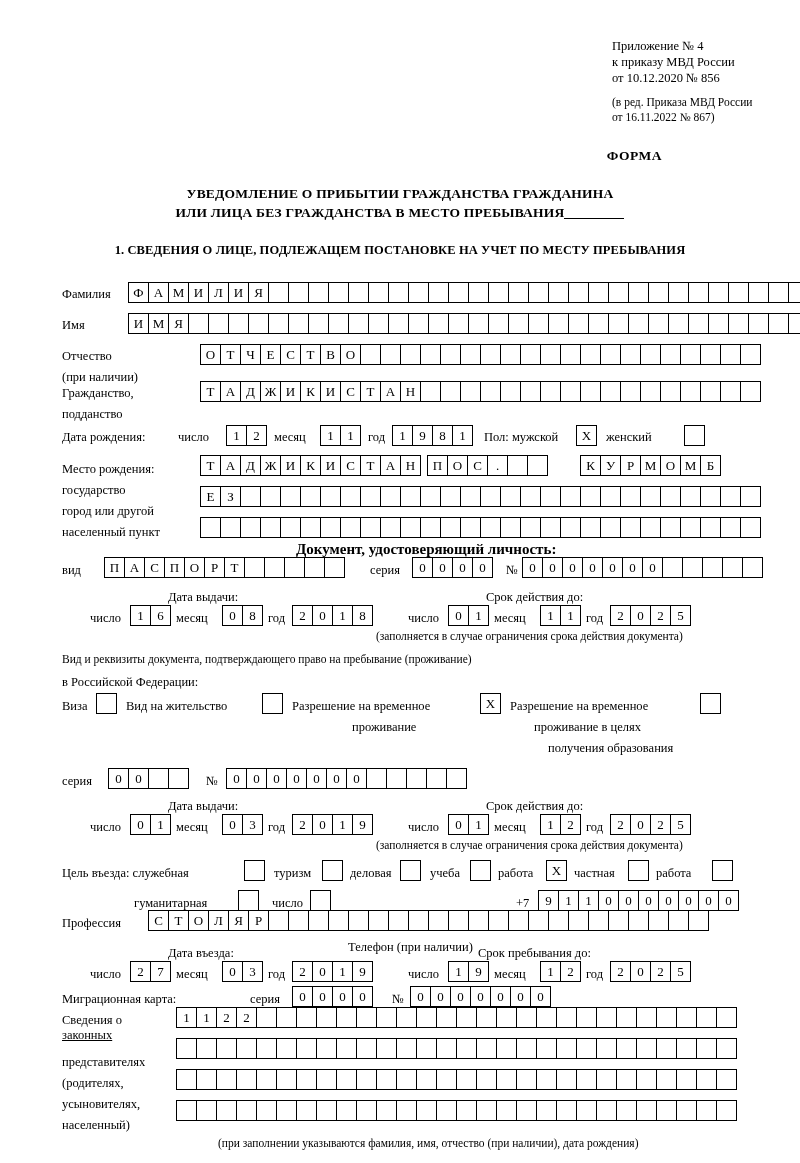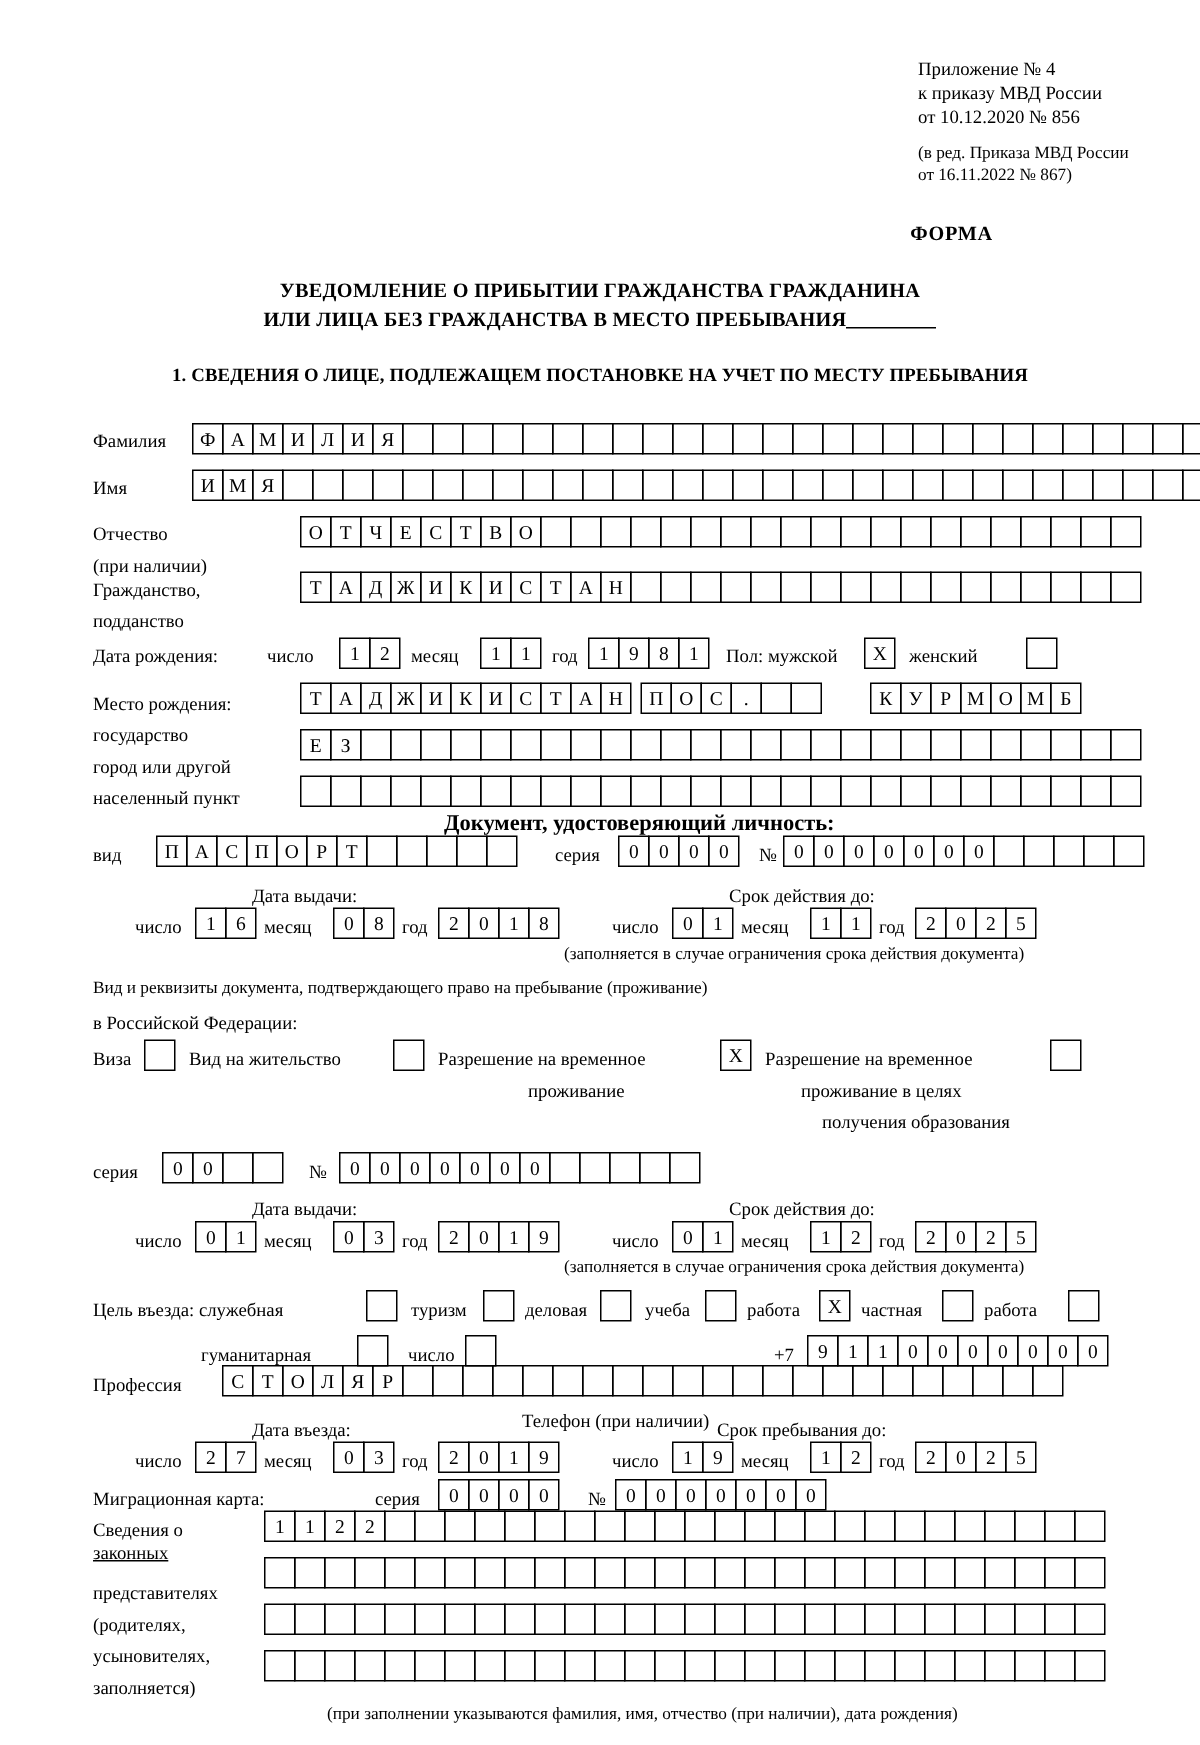--- a/index.html
+++ b/index.html
@@ -617,21 +617,21 @@
       <div class="cell">0</div>
       <div class="cell">0</div>
       <div class="cell">0</div>
     </div>
 
   <div class="t" style="left:62px;top:1013px;">Сведения о</div>
   <div class="t" style="left:62px;top:1028px;text-decoration:underline;">законных</div>
   <div class="t" style="left:62px;top:1055px;">представителях</div>
   <div class="t" style="left:62px;top:1076px;">(родителях,</div>
   <div class="t" style="left:62px;top:1097px;">усыновителях,</div>
-  <div class="t" style="left:62px;top:1118px;">заполняется)</div>
+  <div class="t" style="left:62px;top:1118px;">населенный)</div>
 
   <div class="cells" style="left:176px;top:1007px;">
       <div class="cell">1</div>
       <div class="cell">1</div>
       <div class="cell">2</div>
       <div class="cell">2</div>
       <div class="cell"></div>
       <div class="cell"></div>
       <div class="cell"></div>
       <div class="cell"></div>

